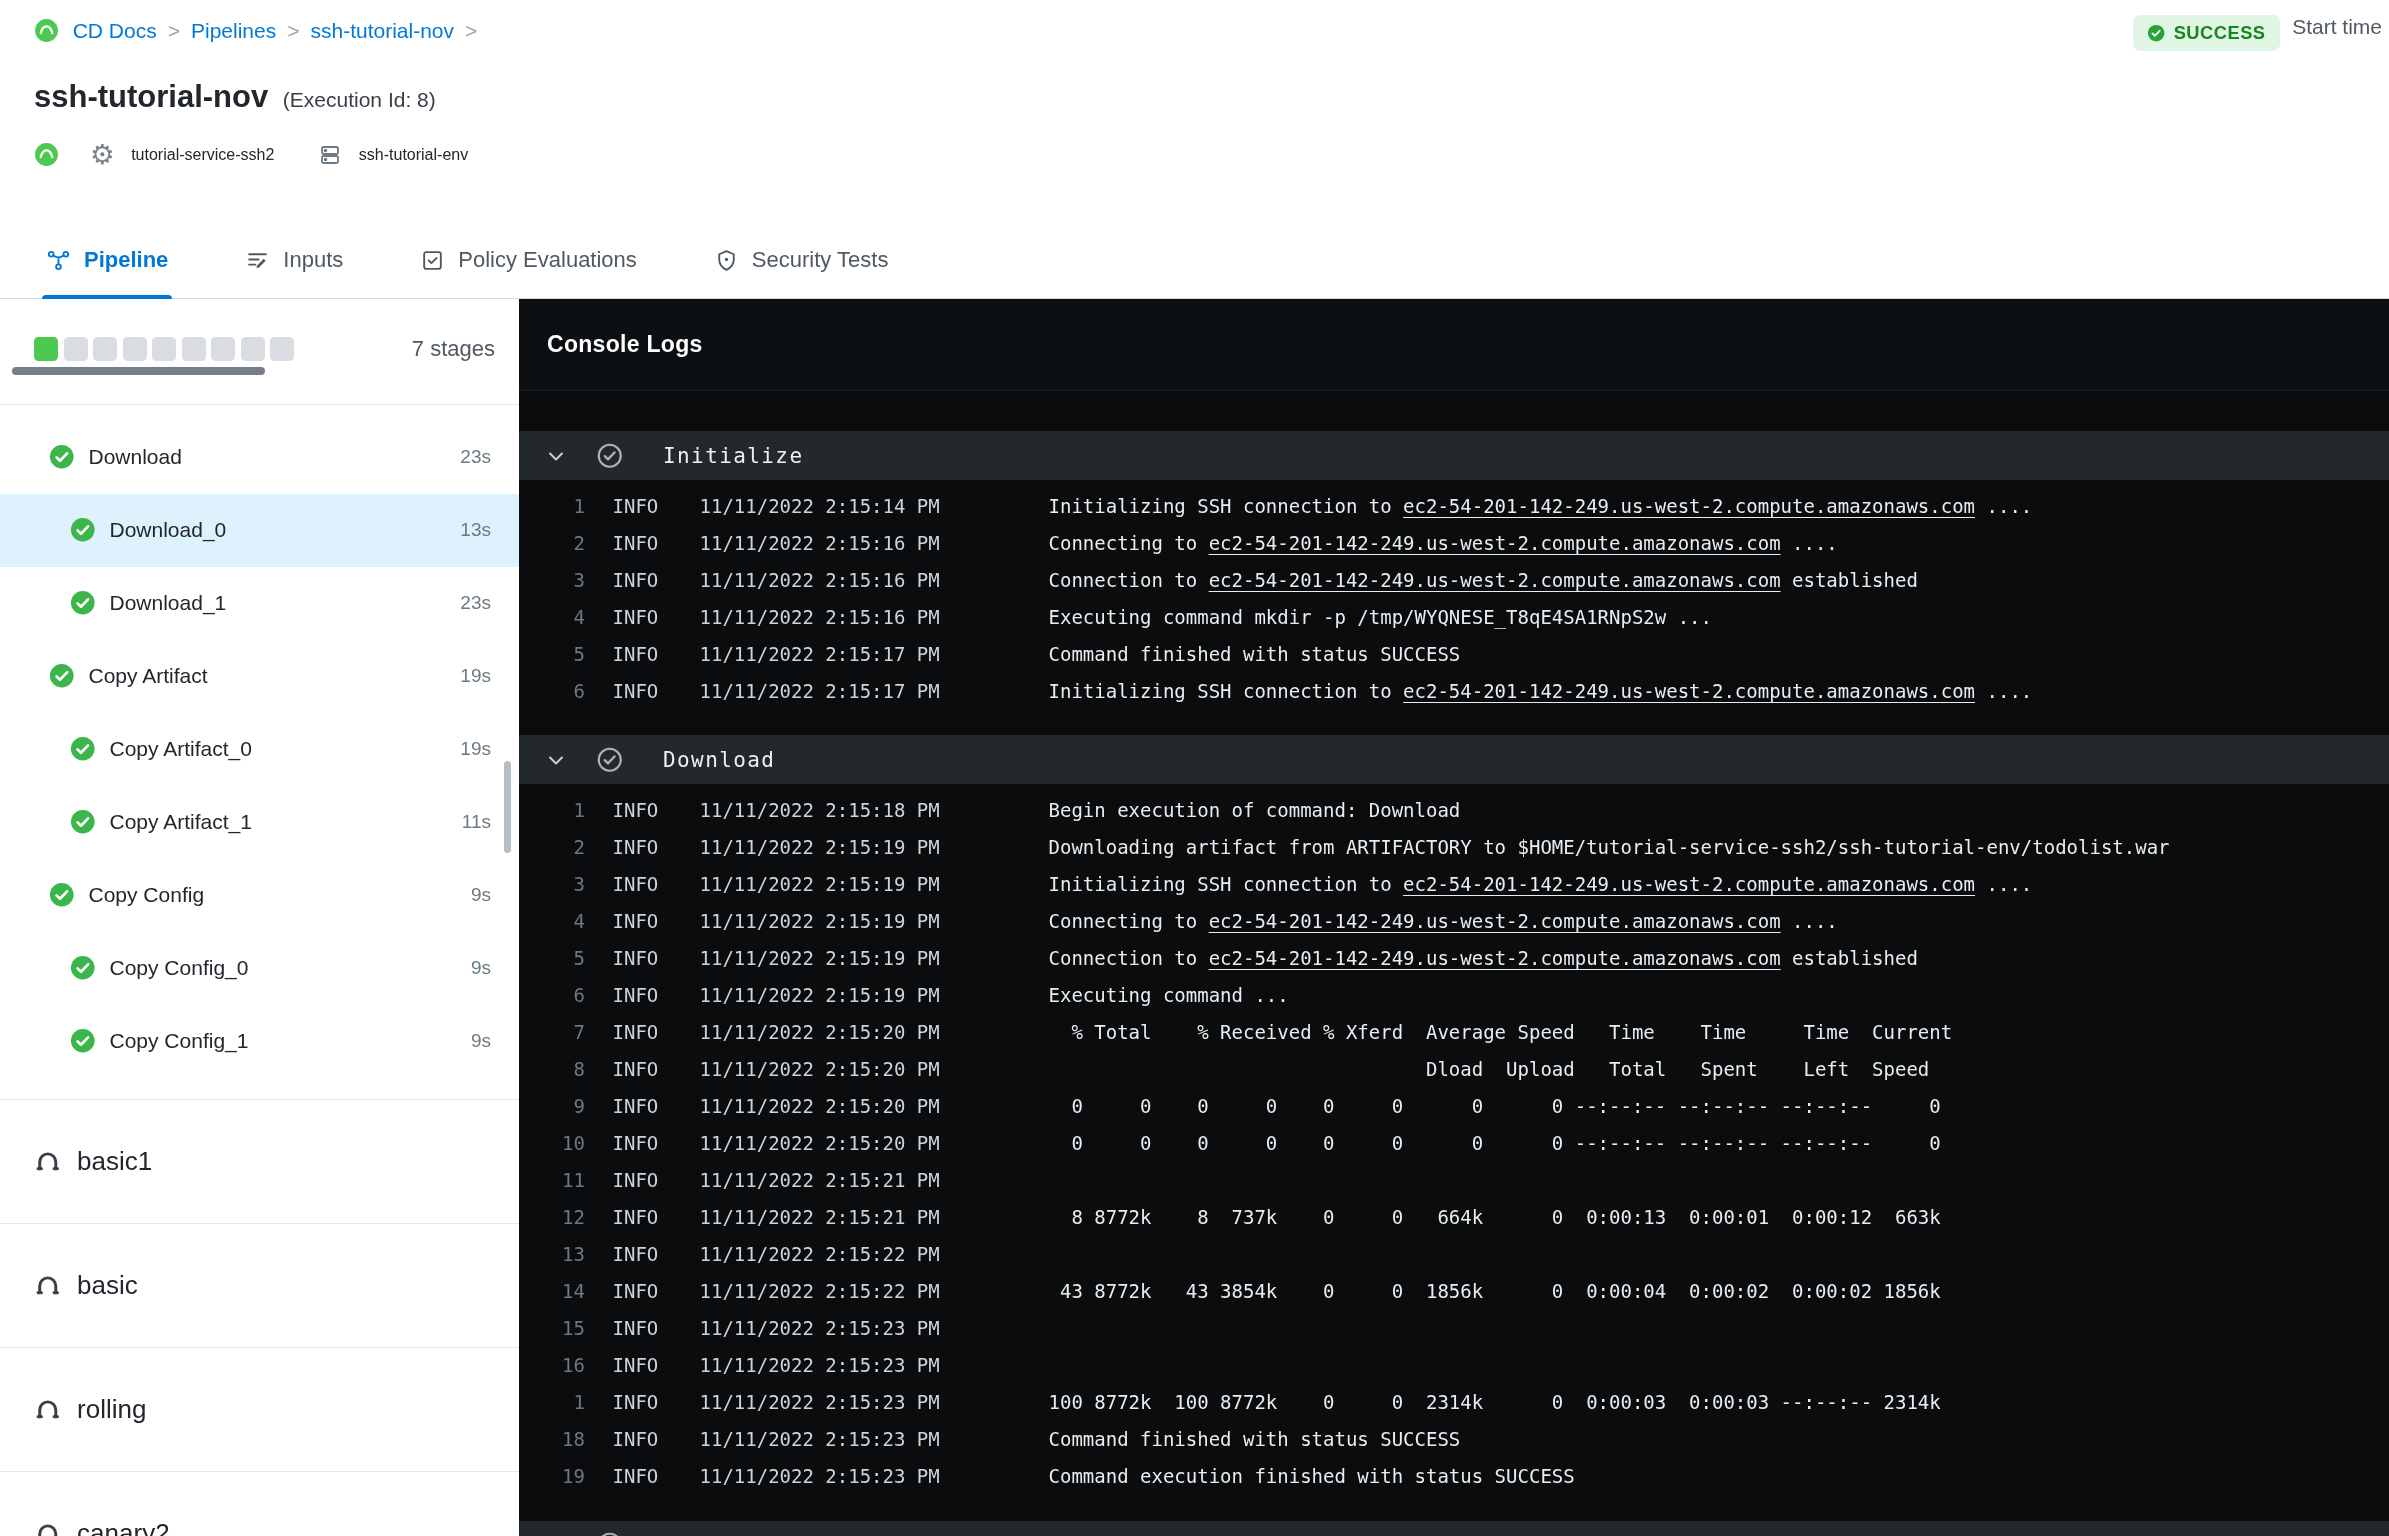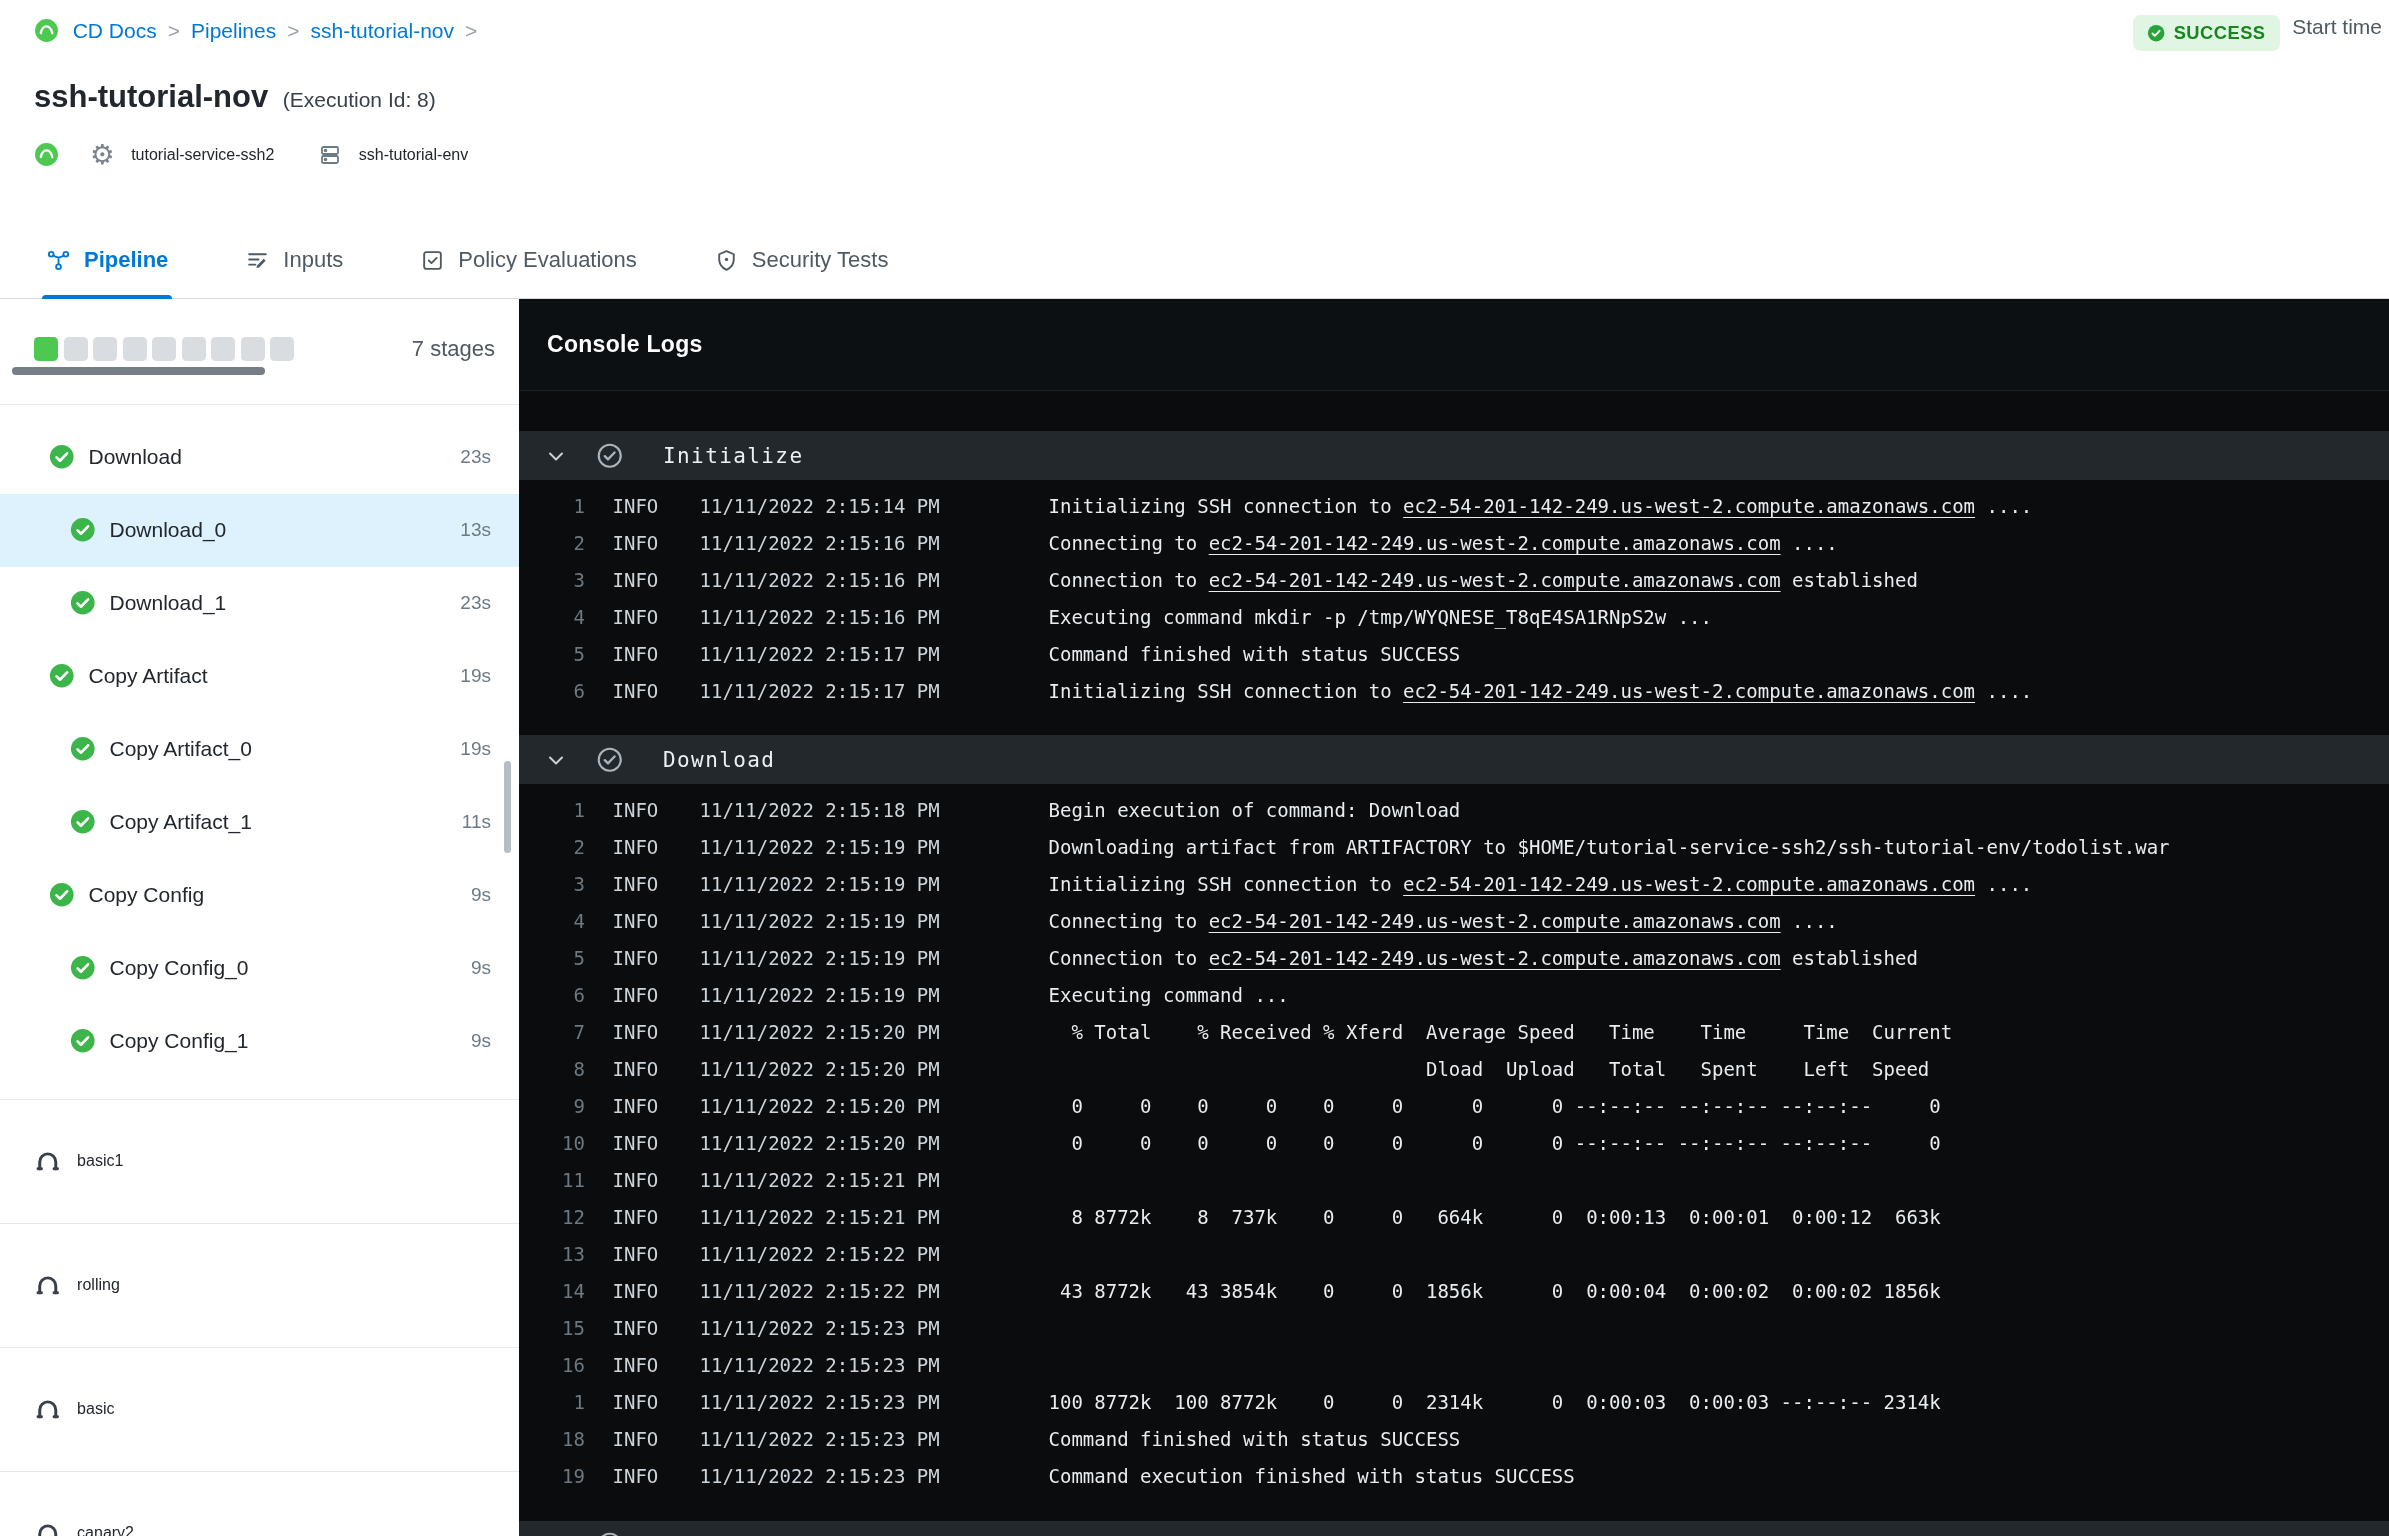--- a/index.html
+++ b/index.html
@@ -42,21 +42,21 @@
   .strip-scrollbar { position:absolute; left:12px; top:68px; width:253px; height:8.2px; border-radius:4.6px; background:#787e88; }
   .stage-count { position:absolute; right:24px; top:38px; line-height:24px; font-size:22px; color:#4f5962; }
   .stage-list { padding-top:15.6px; margin-bottom:21px; }
   .stage-row { position:relative; display:flex; align-items:center; height:73px; padding-left:48px; cursor:pointer; }
   .stage-row.child { padding-left:69px; }
   .stage-row.selected { background:#ddf2fc; }
   .stage-row .chk { flex:none; }
   .stage-label { margin-left:13px; font-size:21px; color:#22272e; white-space:nowrap; overflow:hidden; }
   .stage-dur { margin-left:auto; padding-right:28px; font-size:19px; color:#6b7a84; }
   .pipeline-item { display:flex; align-items:center; height:124px; padding-left:34px; border-top:0.9px solid #e4e7eb; cursor:pointer; background:#fff; }
-  .pipeline-item .plabel { margin-left:15.6px; font-size:16px; color:#22272e; }
+  .pipeline-item .plabel { margin-left:15.6px; font-size:26px; color:#22272e; }
   .sidebar-scrollbar { position:absolute; right:8.2px; top:462px; width:6.4px; height:92px; border-radius:3.7px; background:#b6bdc4; }
 
   
   .console { flex:1 1 auto; height:100%; background:#0a0c0e; overflow:hidden; display:flex; flex-direction:column; }
   .console-header { flex:none; height:92px; display:flex; align-items:center; padding-left:28px; color:#fff; font-size:23px; font-weight:bold; letter-spacing:0.3px; background:#0d1013; border-bottom:0.9px solid rgba(255,255,255,.07); }
   .console-body { flex:1 1 auto; overflow:hidden; padding-top:40px; font-family:"DejaVu Sans Mono",monospace; }
   .log-section-header { height:49px; background:#23282d; display:flex; align-items:center; padding-left:25px; cursor:pointer; }
   .chev { width:24px; display:flex; justify-content:center; flex:none; }
   .chev.collapsed svg { transform:rotate(-90deg); }
   .seccheck { margin-left:27.5px; display:flex; flex:none; }
@@ -270,28 +270,28 @@
               <path d="M5 19v-6a7 7 0 0 1 14 0v6"></path>
               <path d="M3.5 19h3M17.5 19h3"></path>
             </svg>
             <span class="plabel">basic1</span>
           </div>
           <div class="pipeline-item">
             <svg width="27.5" height="27.5" viewBox="0 0 24 24" fill="none" stroke="#3a4049" stroke-width="2.6" stroke-linecap="round">
               <path d="M5 19v-6a7 7 0 0 1 14 0v6"></path>
               <path d="M3.5 19h3M17.5 19h3"></path>
             </svg>
-            <span class="plabel">rolling</span>
+            <span class="plabel">basic</span>
           </div>
           <div class="pipeline-item">
             <svg width="27.5" height="27.5" viewBox="0 0 24 24" fill="none" stroke="#3a4049" stroke-width="2.6" stroke-linecap="round">
               <path d="M5 19v-6a7 7 0 0 1 14 0v6"></path>
               <path d="M3.5 19h3M17.5 19h3"></path>
             </svg>
-            <span class="plabel">basic</span>
+            <span class="plabel">rolling</span>
           </div>
           <div class="pipeline-item">
             <svg width="27.5" height="27.5" viewBox="0 0 24 24" fill="none" stroke="#3a4049" stroke-width="2.6" stroke-linecap="round">
               <path d="M5 19v-6a7 7 0 0 1 14 0v6"></path>
               <path d="M3.5 19h3M17.5 19h3"></path>
             </svg>
             <span class="plabel">canary2</span>
           </div>
         </div>
       <div class="sidebar-scrollbar"></div>

